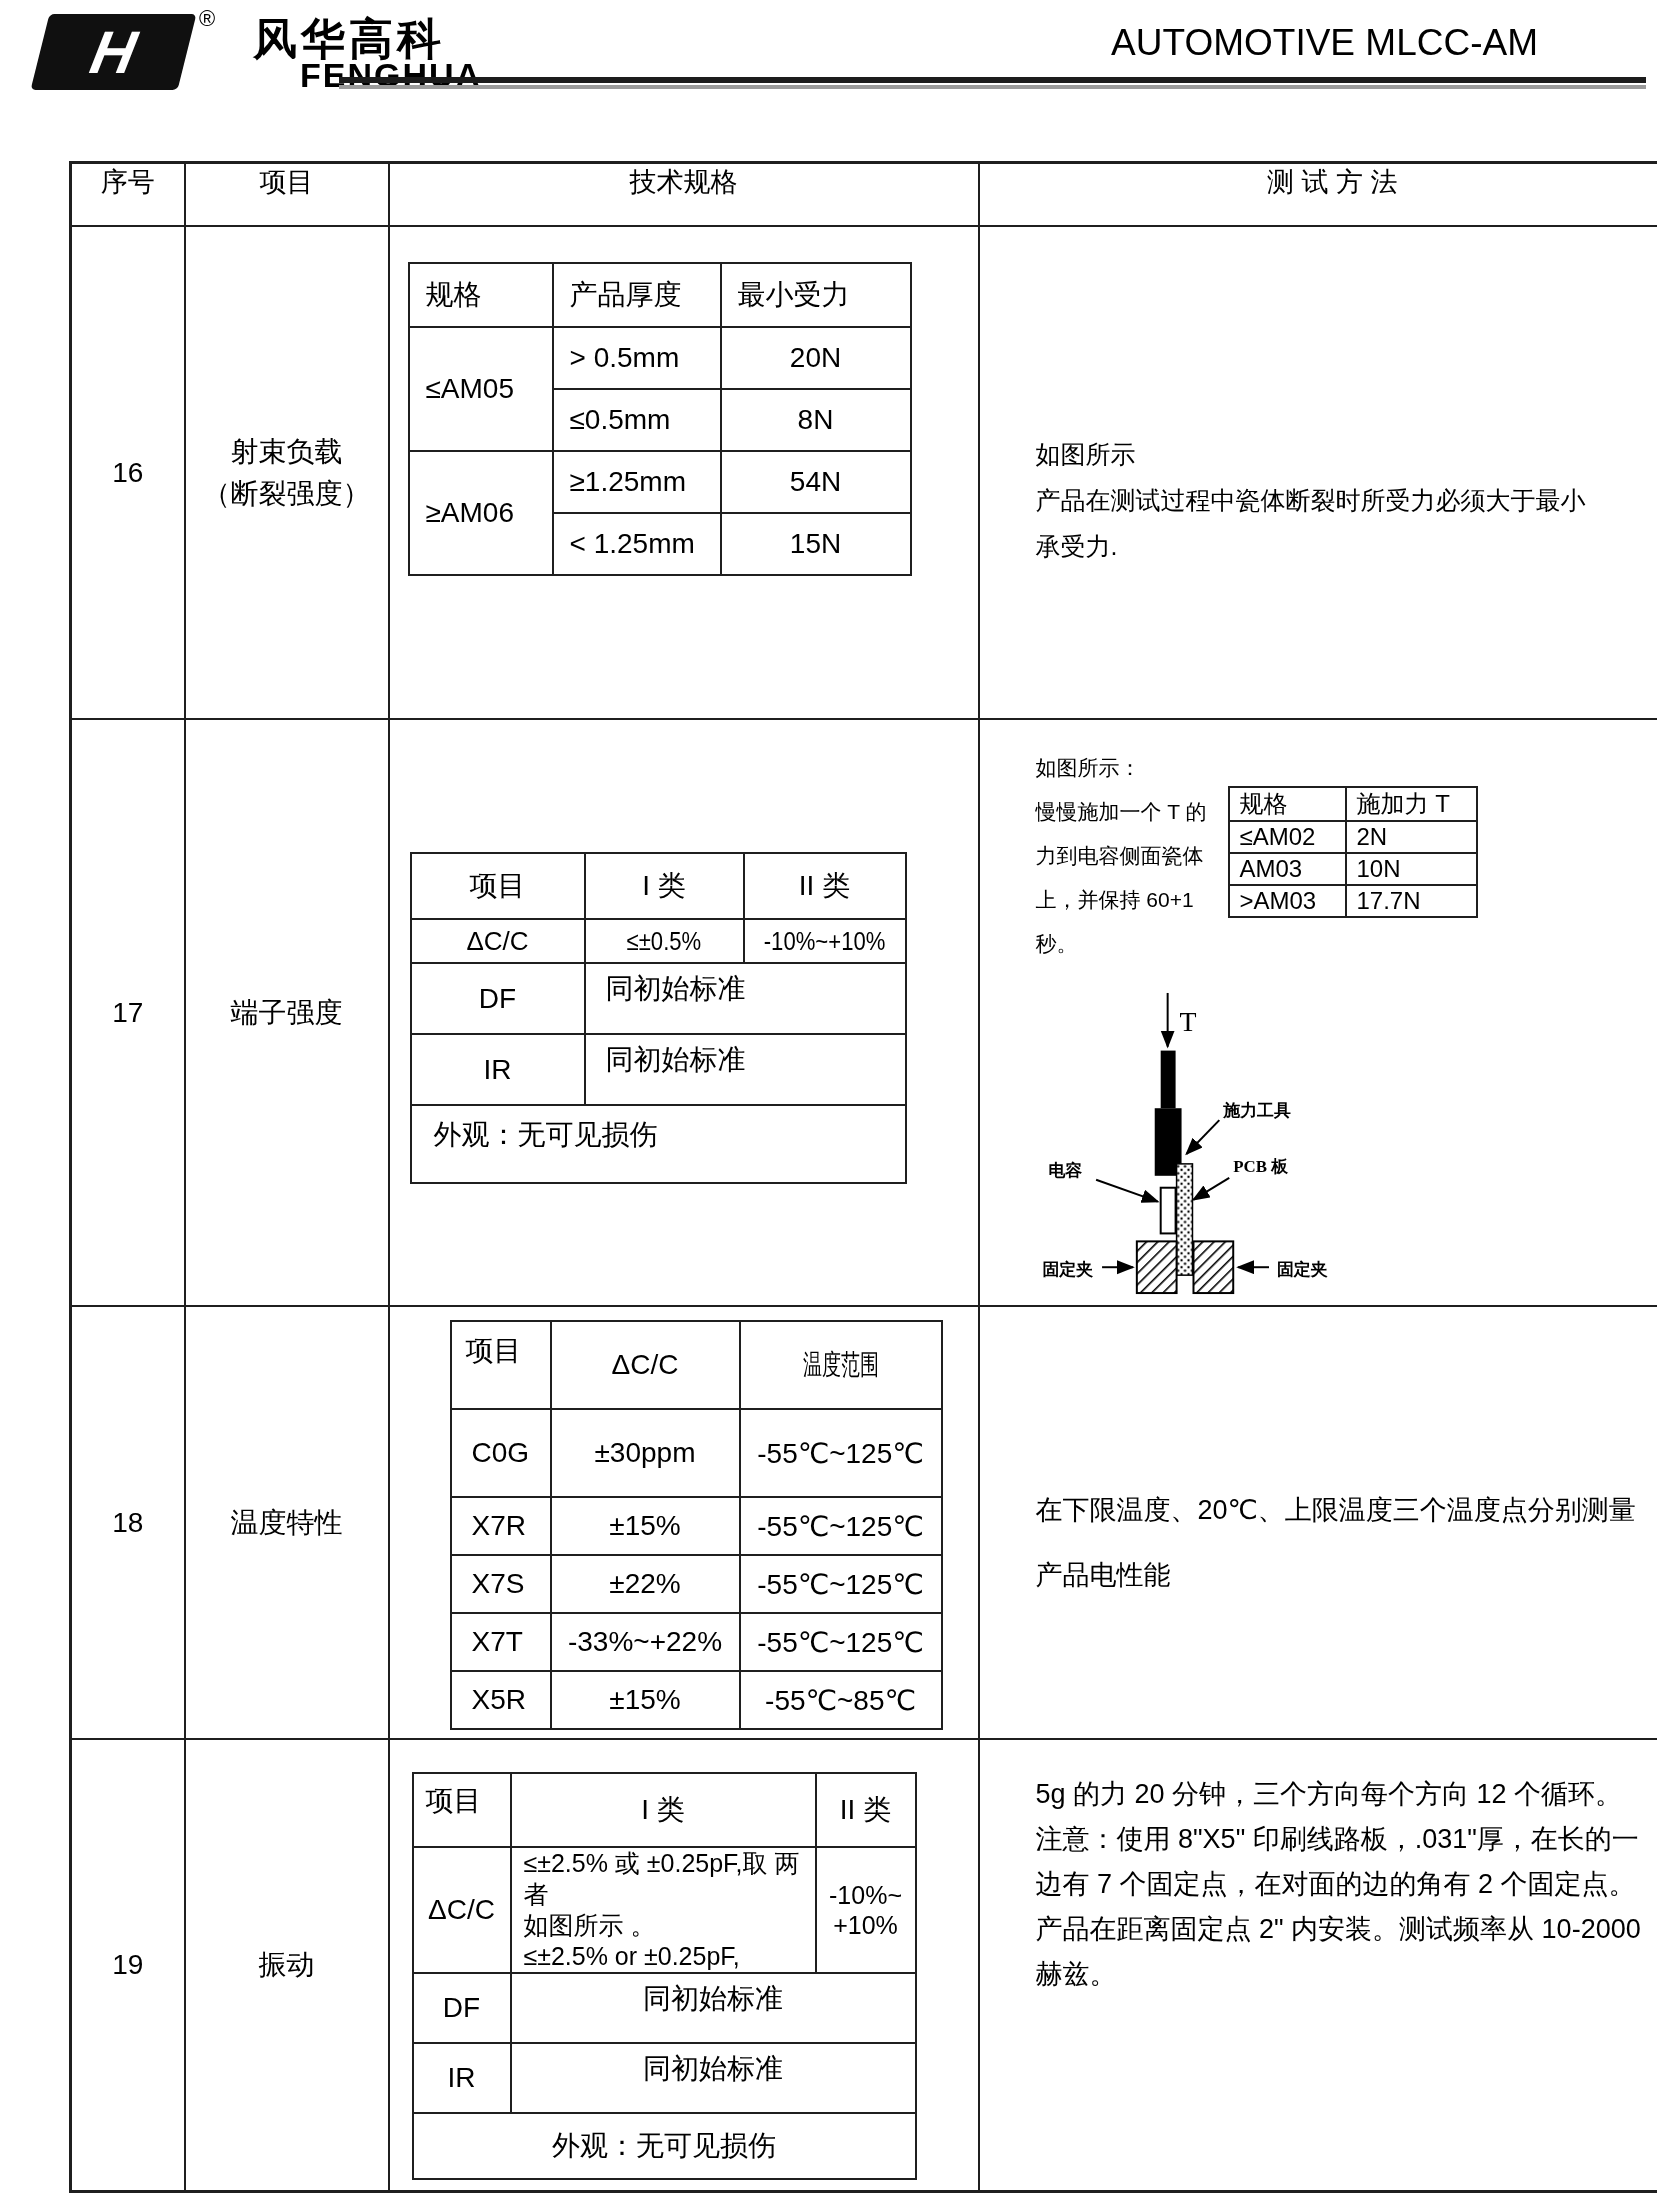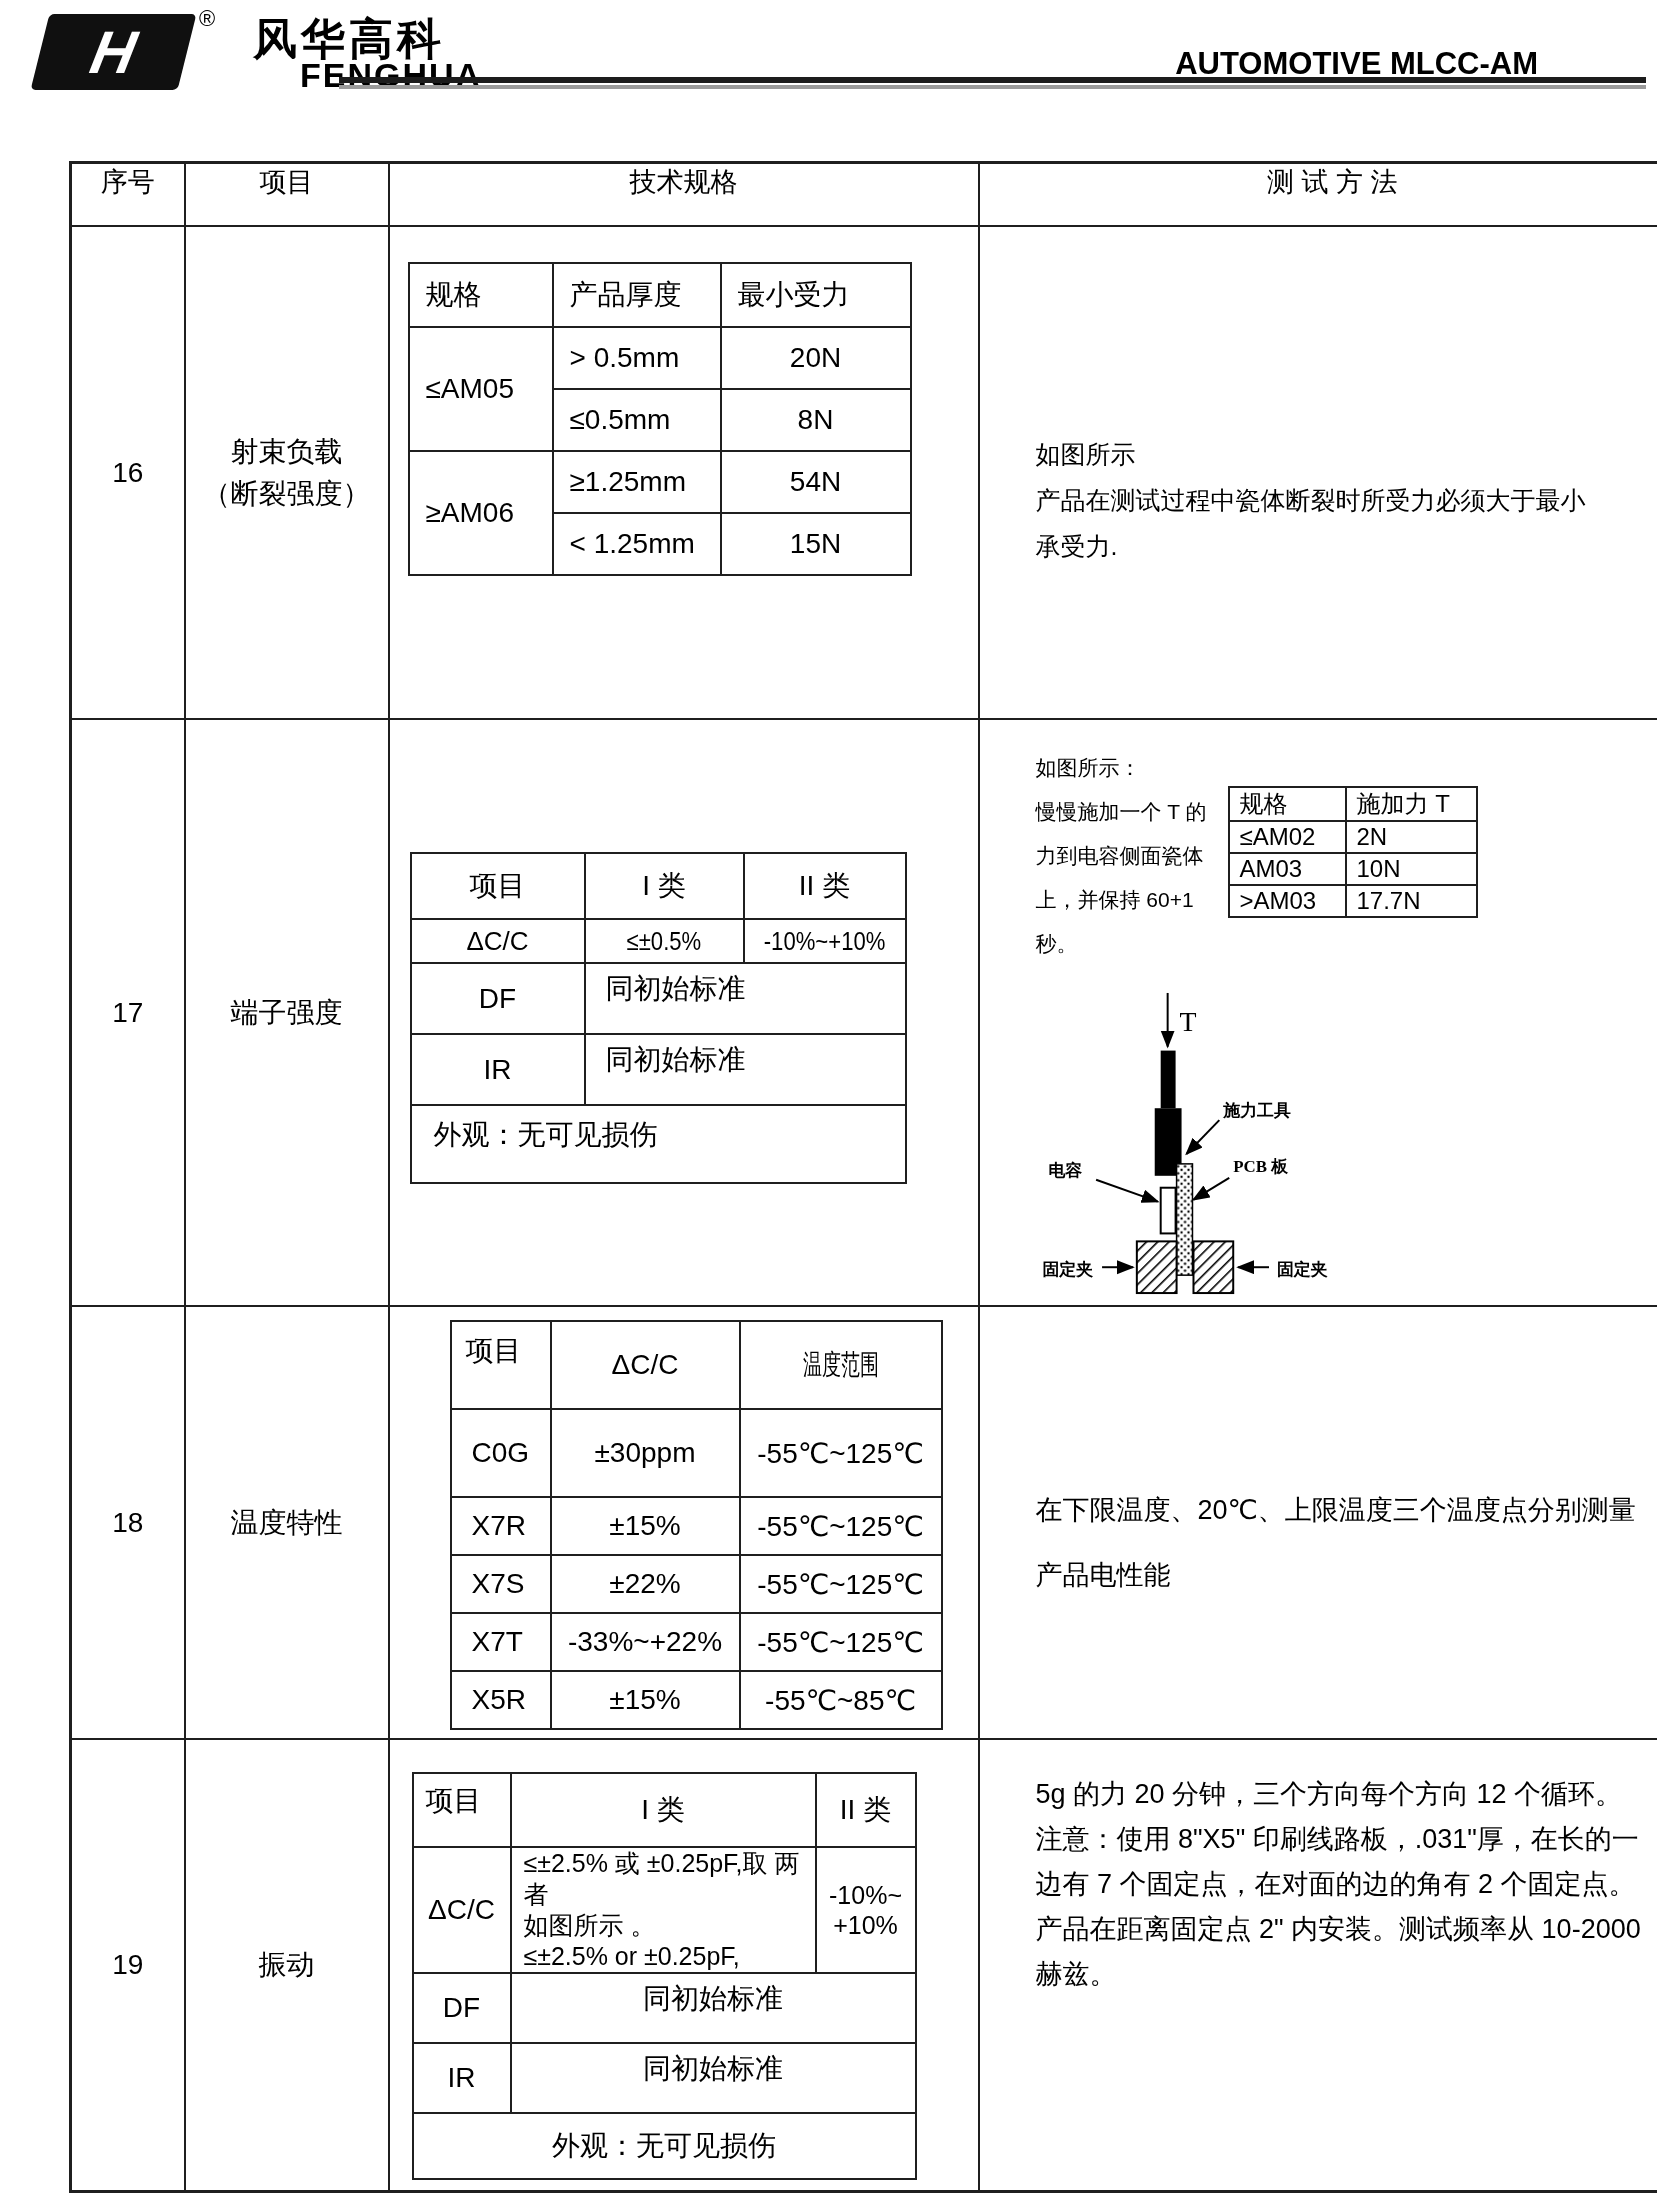--- a/index.html
+++ b/index.html
@@ -9,21 +9,21 @@
   
   .logo-mark{position:absolute;left:34px;top:8px;width:209px;height:86px;}
   .logo-shape{position:absolute;left:6px;top:6px;width:147px;height:76px;background:#101010;transform:skewX(-14deg);border-radius:5px;}
   .logo-h{position:absolute;left:0;top:0;width:100%;height:100%;display:flex;align-items:center;justify-content:center;
           color:#fff;font-weight:bold;font-style:italic;font-size:60px;transform:skewX(3deg);}
   .logo-reg{position:absolute;left:165px;top:-2px;font-size:22px;}
   .brand-cn{position:absolute;left:253px;top:10px;font-size:44px;font-weight:900;letter-spacing:4px;}
   .brand-en{position:absolute;left:256px;top:56px;font-size:34px;font-weight:bold;letter-spacing:2px;margin-left:44px;}
   .rule-dark{position:absolute;left:339px;top:77px;width:1307px;height:6px;background:#1c1c1c;}
   .rule-gray{position:absolute;left:339px;top:85px;width:1307px;height:4px;background:#9a9a9a;}
-  .doc-title{position:absolute;right:120px;top:22px;font-size:31px;font-weight:bold;margin-top:24px;}
+  .doc-title{position:absolute;right:120px;top:22px;font-size:37px;font-weight:normal;}
 
   
   table{border-collapse:collapse;table-layout:fixed;}
   .main-table{position:absolute;left:25px;top:161px;width:1617px;border:3px solid #1f1f1f;margin-left:44px;}
   .main-table > tbody > tr > th,
   .main-table > tbody > tr > td{border:2px solid #1f1f1f;padding:0;vertical-align:top;font-weight:normal;}
   .hrow th{height:61px;text-align:center;vertical-align:middle;font-size:27px;}
   .cell-no,.cell-item{vertical-align:middle !important;text-align:center;font-size:28px;line-height:42px;}
 
   tr.r16{height:493px;} tr.r17{height:587px;} tr.r18{height:433px;} tr.r19{height:452px;}

